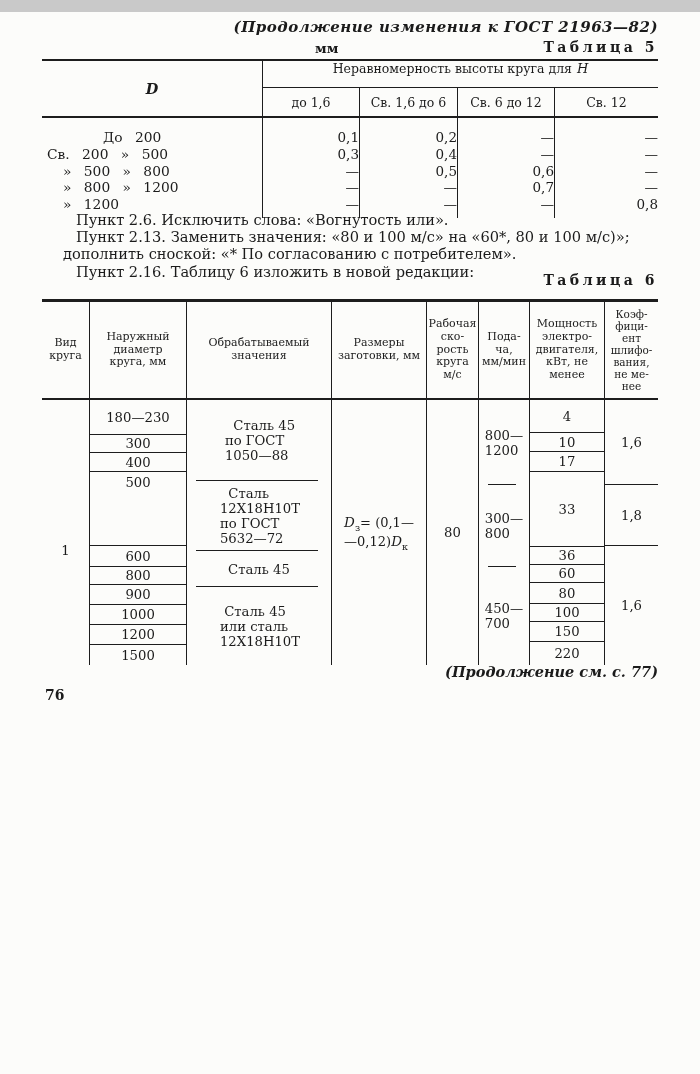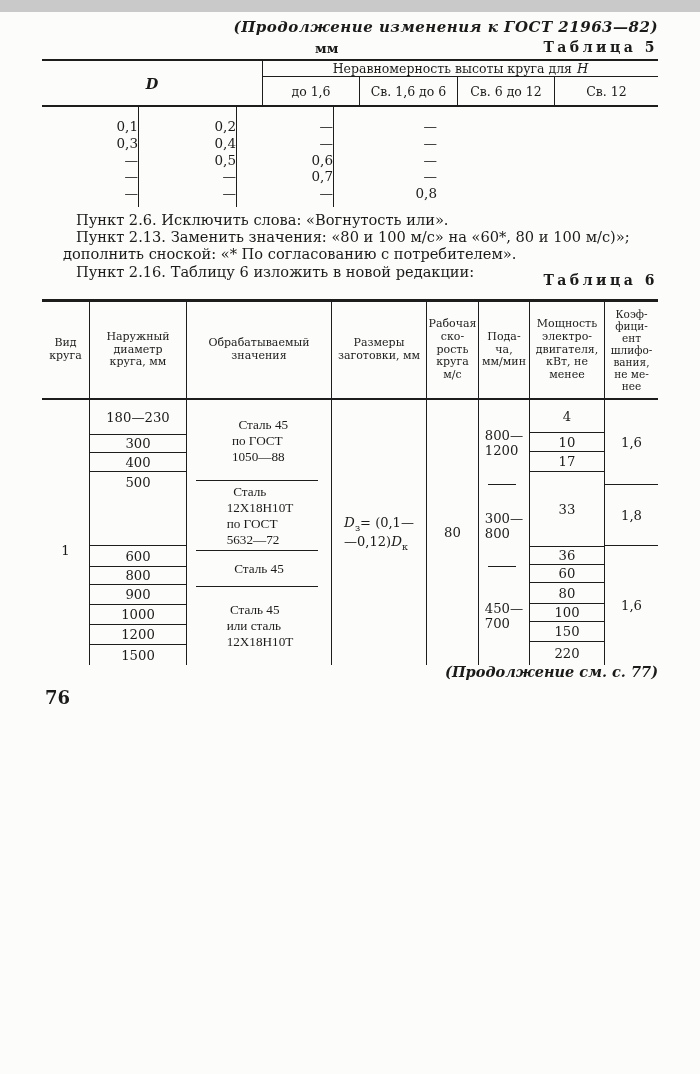--- a/index.html
+++ b/index.html
@@ -37,23 +37,23 @@
     border-bottom:2.5px solid #1d1d1d;
   }
   .t5-dcol {
     width:221px; box-sizing:border-box;
     border-right:1.5px solid #1d1d1d;
     display:flex; align-items:center; justify-content:center;
     font-style:italic; font-size:14.5px; font-weight:bold;
   }
   .t5-right { width:395px; }
   .t5-span-header {
-    height:16px; box-sizing:border-box;
+    height:27px; box-sizing:border-box;
     border-bottom:1.5px solid #1d1d1d;
-    display:flex; align-items:center; justify-content:center;
+    display:flex; justify-content:center;
     font-size:12.5px;
   }
   .t5-span-header i { margin-left:5px; font-size:13px; }
   .t5-subrow { display:flex; height:28px; }
   .t5-subrow .sc {
     font-size:12.5px;
   }
   .t5-subrow .sc:not(:last-child) { border-right:1.5px solid #1d1d1d; }
   .t5-body { display:flex; height:100px; }
   .t5-body .bcol { box-sizing:border-box; padding-top:11px; }
@@ -93,34 +93,34 @@
     font-size:13.2px; text-align:center; position:relative;
   }
   .col-dia .c:not(:last-child) { border-bottom:1.5px solid #1d1d1d; }
   .col-pow .c:not(:last-child) { border-bottom:1.5px solid #1d1d1d; }
   .col-kf  .c:not(:last-child) { border-bottom:1.5px solid #1d1d1d; }
   .inset-sep::after {
     content:""; position:absolute; left:9px; right:13px; bottom:0;
     border-bottom:1.5px solid #1d1d1d;
   }
   .c.top { align-items:flex-start; padding-top:3px; }
-  .mat-cell span { white-space:pre; text-align:left; display:block; padding-left:2px;font-family:Liberation Serif, serif; }
+  .mat-cell span { white-space:pre; text-align:left; display:block; padding-left:2px; }
   .feed-cell span, .formula-lines { white-space:pre; text-align:left; display:block; }
   .c.center-text span { text-align:center; padding-left:0; }
   .formula-lines { font-size:13px; }
   .formula-lines i { font-size:13.5px; }
   .formula-lines sub { font-size:9.5px; }
   .vk { padding-top:36px; }
 
   
   #continuation {
     top:651px; right:42px;
     font-style:italic; font-weight:bold; font-size:14.5px;
   }
-  #page-number { top:675px; left:45px; font-size:18px; font-weight:bold; }
+  #page-number { top:675px; left:45px; font-size:14px; font-weight:bold; }
 </style>
 </head>
 <body>
 
 <div class="page">
 
   <div class="abs doc-header">(Продолжение изменения к ГОСТ 21963—82)</div>
   <div class="abs mm-label">мм</div>
   <div class="abs tbl-label" id="t5-label">Таблица 5</div>
 
@@ -134,20 +134,27 @@
         </div>
         <div class="t5-subrow">
           <div class="sc cellflex w1">до 1,6</div>
           <div class="sc cellflex w2">Св. 1,6 до 6</div>
           <div class="sc cellflex w3">Св. 6 до 12</div>
           <div class="sc cellflex w4">Св. 12</div>
         </div>
       </div>
     </div>
     <div class="t5-body">
+      <div class="bcol w0">
+        <div class="t5-row t5-dlab ind0">До 200</div>
+        <div class="t5-row t5-dlab ind1">Св. 200 » 500</div>
+        <div class="t5-row t5-dlab ind2">» 500 » 800</div>
+        <div class="t5-row t5-dlab ind3">» 800 » 1200</div>
+        <div class="t5-row t5-dlab ind4">» 1200</div>
+      </div>
       <div class="bcol w1">
         <div class="t5-row t5-val">0,1</div>
         <div class="t5-row t5-val">0,3</div>
         <div class="t5-row t5-val">—</div>
         <div class="t5-row t5-val">—</div>
         <div class="t5-row t5-val">—</div>
       </div>
       <div class="bcol w2">
         <div class="t5-row t5-val">0,2</div>
         <div class="t5-row t5-val">0,4</div>

